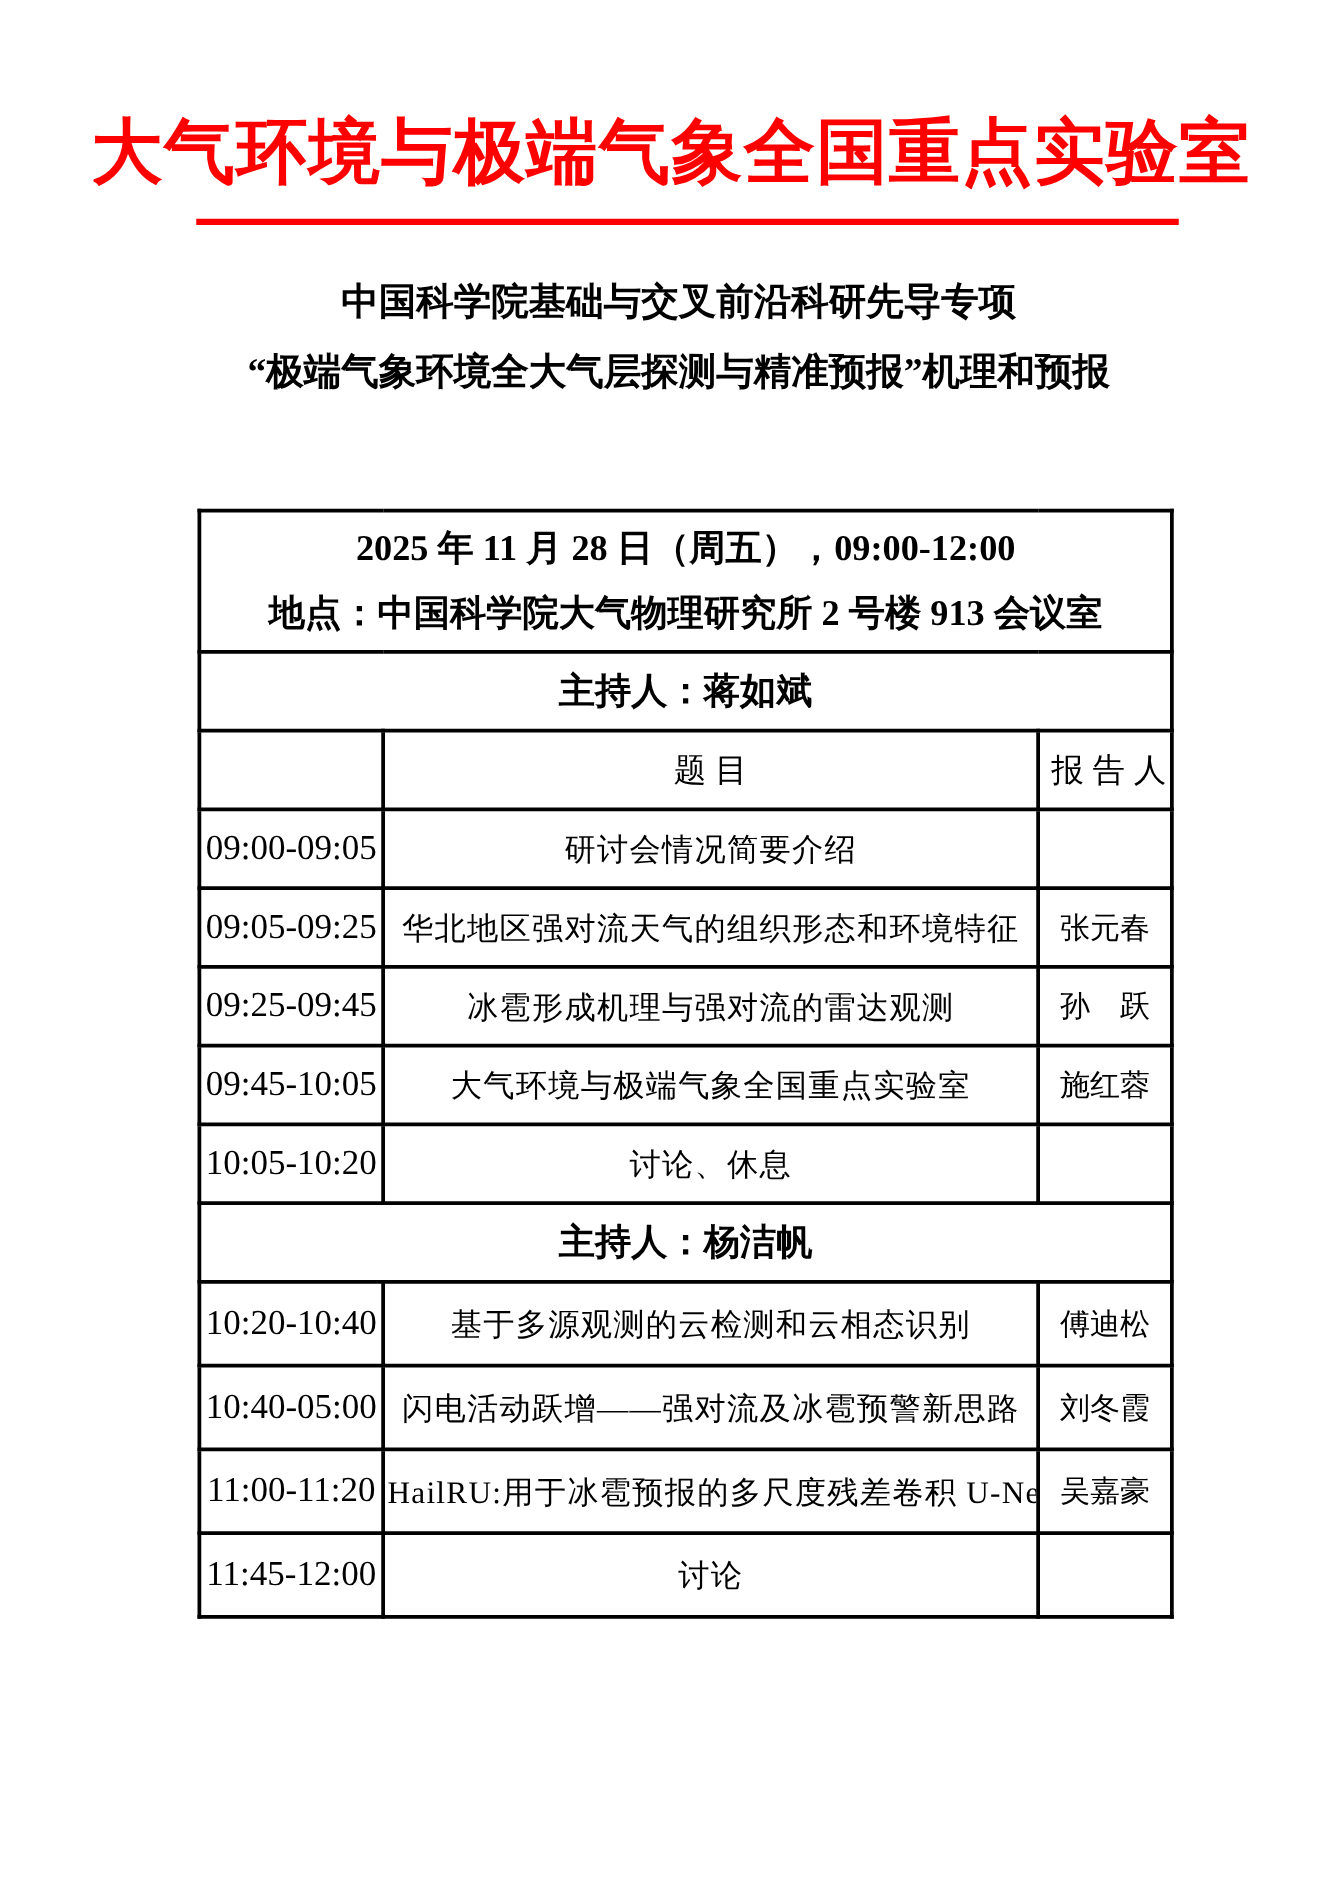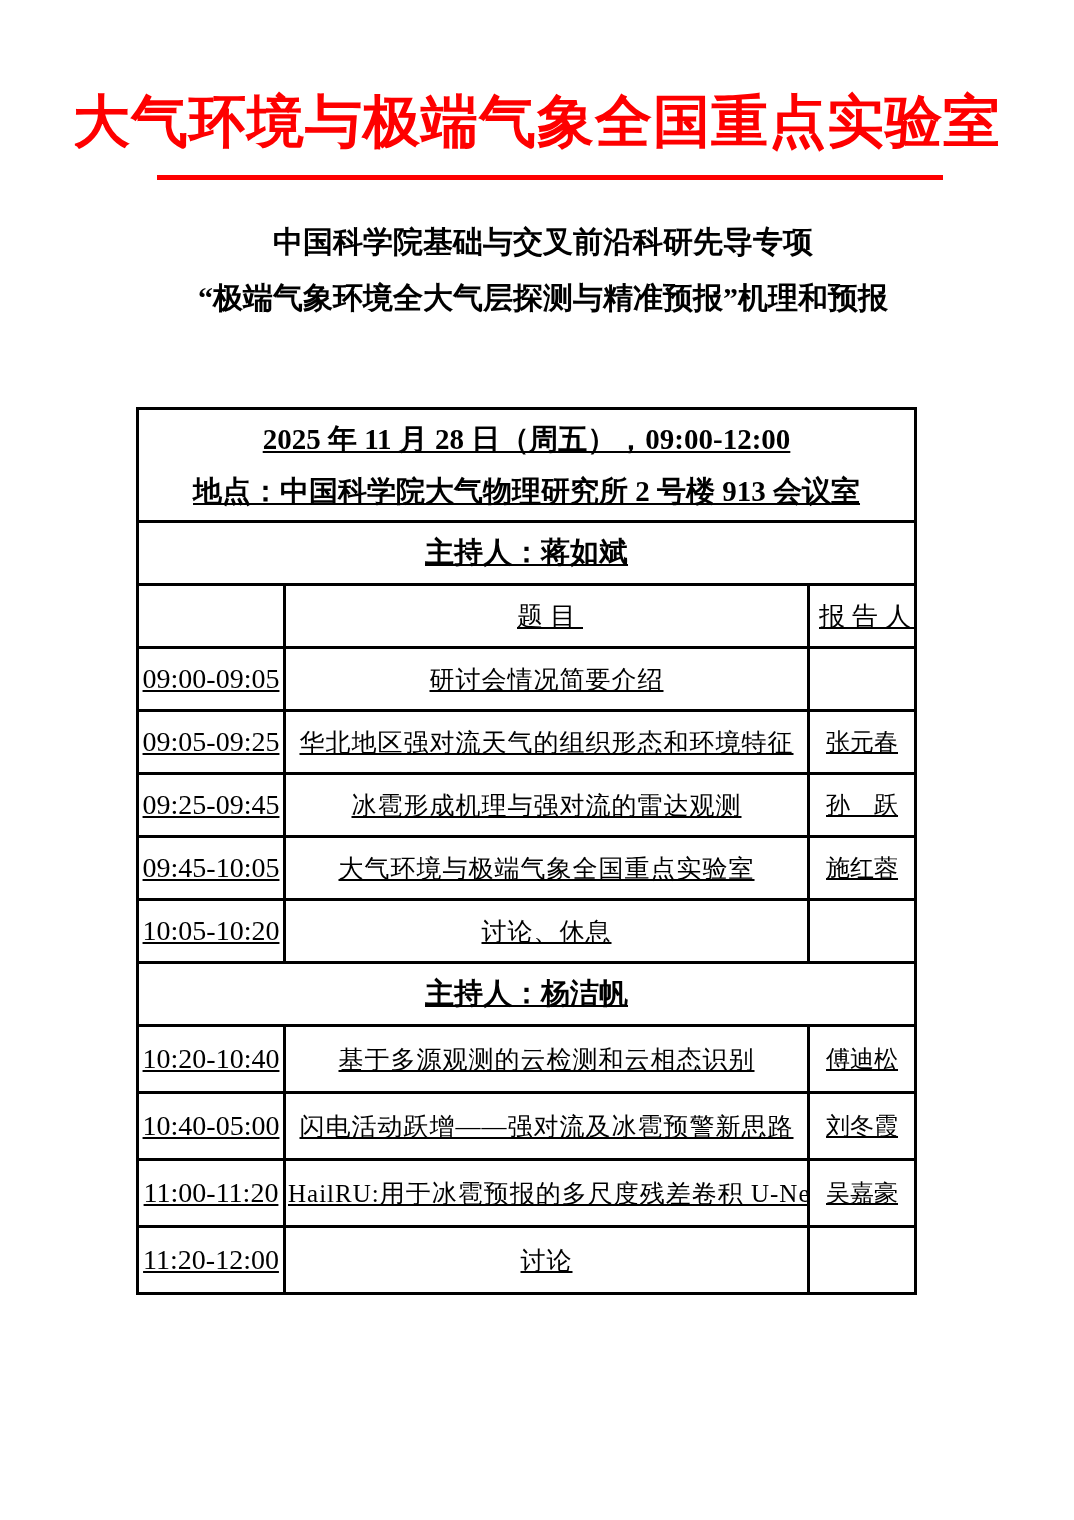--- a/index.html
+++ b/index.html
@@ -51,25 +51,24 @@
   }
   .heading div {
     line-height: 56px;
     white-space: nowrap;
   }
 
   
   table.agenda {
     position: absolute;
     top: 407px;
-    left: 136px;
+    left: 158px;
     width: 778px;
     border-collapse: collapse;
     table-layout: fixed;
-    text-decoration: underline;
   }
   table.agenda td {
     border: 3px solid #000000;
     text-align: center;
     vertical-align: middle;
     padding: 0 2px;
     overflow: hidden;
   }
   .row-info td { height: 110px; font-weight: bold; font-size: 29px; }
   .row-info .line { line-height: 52px; white-space: nowrap; }
@@ -157,20 +156,20 @@
         <td class="c-time">10:40-05:00</td>
         <td class="c-title">闪电活动跃增——强对流及冰雹预警新思路</td>
         <td class="c-speaker">刘冬霞</td>
       </tr>
       <tr class="row-item r2">
         <td class="c-time">11:00-11:20</td>
         <td class="c-title">HailRU:用于冰雹预报的多尺度残差卷积 U-Net</td>
         <td class="c-speaker">吴嘉豪</td>
       </tr>
       <tr class="row-item r2">
-        <td class="c-time">11:20-12:00</td>
+        <td class="c-time">11:45-12:00</td>
         <td class="c-title">讨论</td>
         <td class="c-speaker"></td>
       </tr>
     </tbody>
   </table>
 
 </div>
 
 </body></html>

